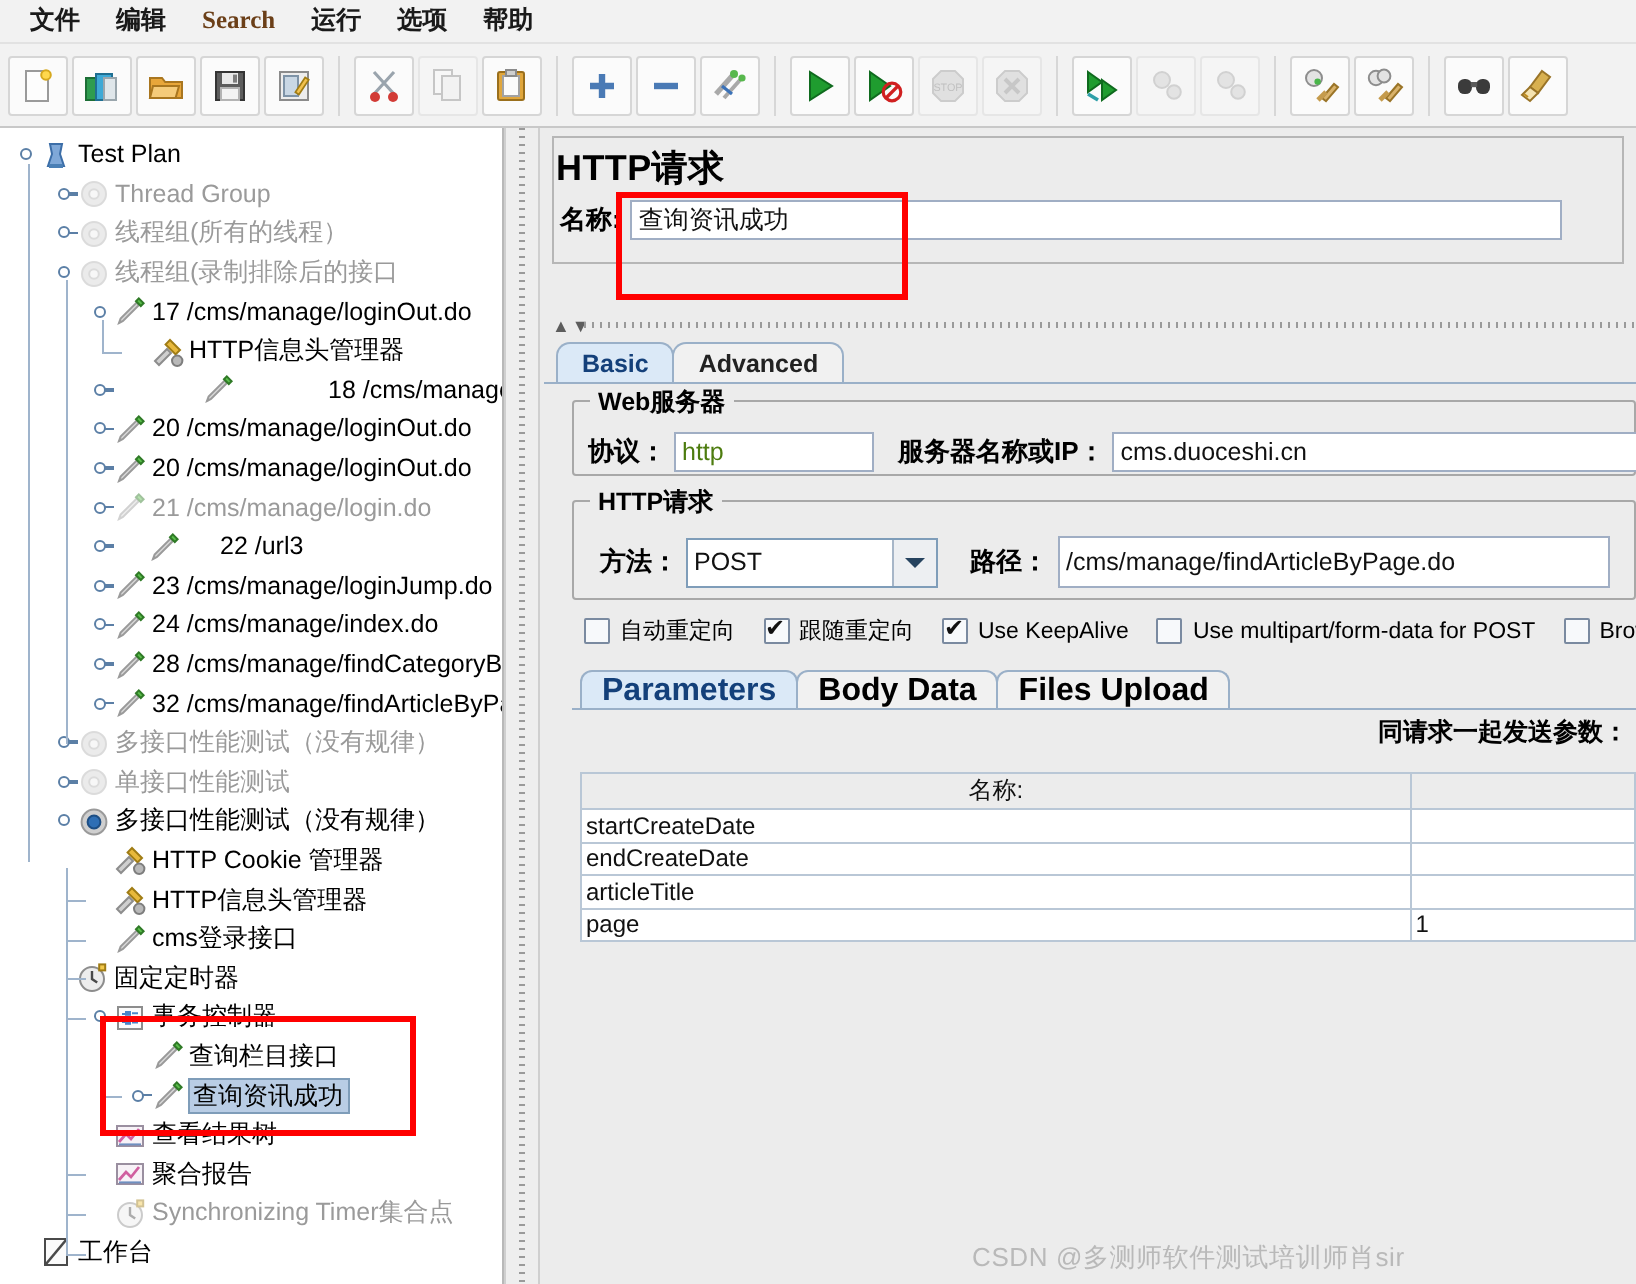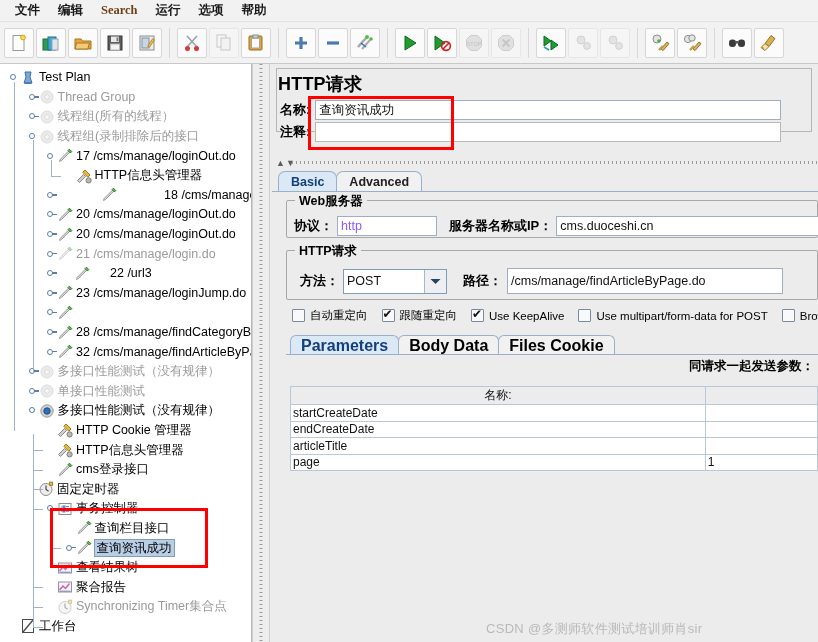--- a/index.html
+++ b/index.html
@@ -524,20 +524,21 @@
           <span class="handle">
             <span class="knob"></span>
             <span class="bar"></span>
           </span>
           <span class="ico">
             <svg width="16" height="16" viewBox="0 0 16 16">
               <path d="M2.5 13.5l2-1 8-8-1.2-1.2-8 8z" fill="#d8d8d8" stroke="#9a9a9a"></path>
               <path d="M11 2.6l1.4-1.4 2.4 2.4-1.4 1.4z" fill="#5bbf4c" stroke="#2f7a26"></path>
             </svg>
           </span>
+          <span class="lbl">24 /cms/manage/index.do</span>
         </div>
         <div class="trow" style="padding-left: 47px;">
           <span class="handle">
             <span class="knob"></span>
             <span class="bar"></span>
           </span>
           <span class="ico">
             <svg width="16" height="16" viewBox="0 0 16 16">
               <path d="M2.5 13.5l2-1 8-8-1.2-1.2-8 8z" fill="#d8d8d8" stroke="#9a9a9a"></path>
               <path d="M11 2.6l1.4-1.4 2.4 2.4-1.4 1.4z" fill="#5bbf4c" stroke="#2f7a26"></path>
@@ -743,51 +744,47 @@
   <div class="rightpane">
 
     <div class="hdrBox"></div>
     <div class="panelTitle">HTTP请求</div>
 
     <div class="fieldRow" style="left:10px; top:36px; width:528px;">
       <div class="flabel">名称:</div>
       <div class="tinput" style="width:466px; margin-left:5px;">查询资讯成功</div>
     </div>
 
-    <div class="fieldRow" style="left:10px; top:58px; width:528px;">
-      <div class="flabel">注释:</div>
-      <div class="tinput" style="width:466px; margin-left:5px; border-color:#b9b9b9;"></div>
-    </div>
   </div>
 
   <div class="splitArrows">▲▼</div>
   <div class="dottedbar"></div>
 
   <div class="tabstrip">
     <div class="tab sel">Basic</div>
     <div class="tab">Advanced</div>
   </div>
   <div class="tabBody"></div>
 
   <div class="fs" style="left:286px; top:200px; width:532px; height:38px;">
     <div class="leg">Web服务器</div>
   </div>
   <div class="fieldRow" style="left:294px; top:216px;">
     <div class="flabel">协议：</div>
-    <div class="tinput" style="width:100px; margin-left:4px; color:#8b5cf6;">http</div>
+    <div class="tinput" style="width:100px; margin-left:4px; color:#4d7c0f;">http</div>
     <div class="flabel" style="margin-left:12px;">服务器名称或IP：</div>
     <div class="tinput" style="width:272px; margin-left:4px;">cms.duoceshi.cn</div>
   </div>
 
   <div class="fs" style="left:286px; top:250px; width:532px; height:50px;">
     <div class="leg">HTTP请求</div>
   </div>
   <div class="fieldRow" style="left:300px; top:268px;">
     <div class="flabel">方法：</div>
-    <div class="tinput" style="width:104px; height:25px; margin-left:4px; border-color:#7f9db9; position:relative; background:#fff;">
+    <div class="tinput" style="width:126px; height:25px; margin-left:4px; border-color:#7f9db9; position:relative; background:#fff;">
       <span>POST</span>
       <span style="position:absolute; right:0; top:0; width:22px; height:23px; background:#edeff2; border-left:1px solid #a7b6c8; display:flex; align-items:center; justify-content:center;">
         <svg width="11" height="7" viewBox="0 0 11 7">
             <path d="M0.5 1L5.5 6L10.5 1z" fill="#26435f"></path>
           </svg>
       </span>
     </div>
     <div class="flabel" style="margin-left:16px;">路径：</div>
     <div class="tinput" style="width:276px; height:26px; margin-left:5px;">/cms/manage/findArticleByPage.do</div>
   </div>
@@ -811,21 +808,21 @@
     </label>
     <label class="cb">
       <span class="cbx"></span>
       <span>Browser-com</span>
     </label>
   </div>
 
   <div class="itabstrip">
     <div class="itab sel">Parameters</div>
     <div class="itab">Body Data</div>
-    <div class="itab">Files Cookie</div>
+    <div class="itab">Files Upload</div>
   </div>
   <div class="itabBody"></div>
   <div class="sendLabel">同请求一起发送参数：</div>
 
   <table class="ptable">
     <thead>
       <tr>
         <th class="colA">名称:</th>
         <th class="colB"></th>
       </tr>

